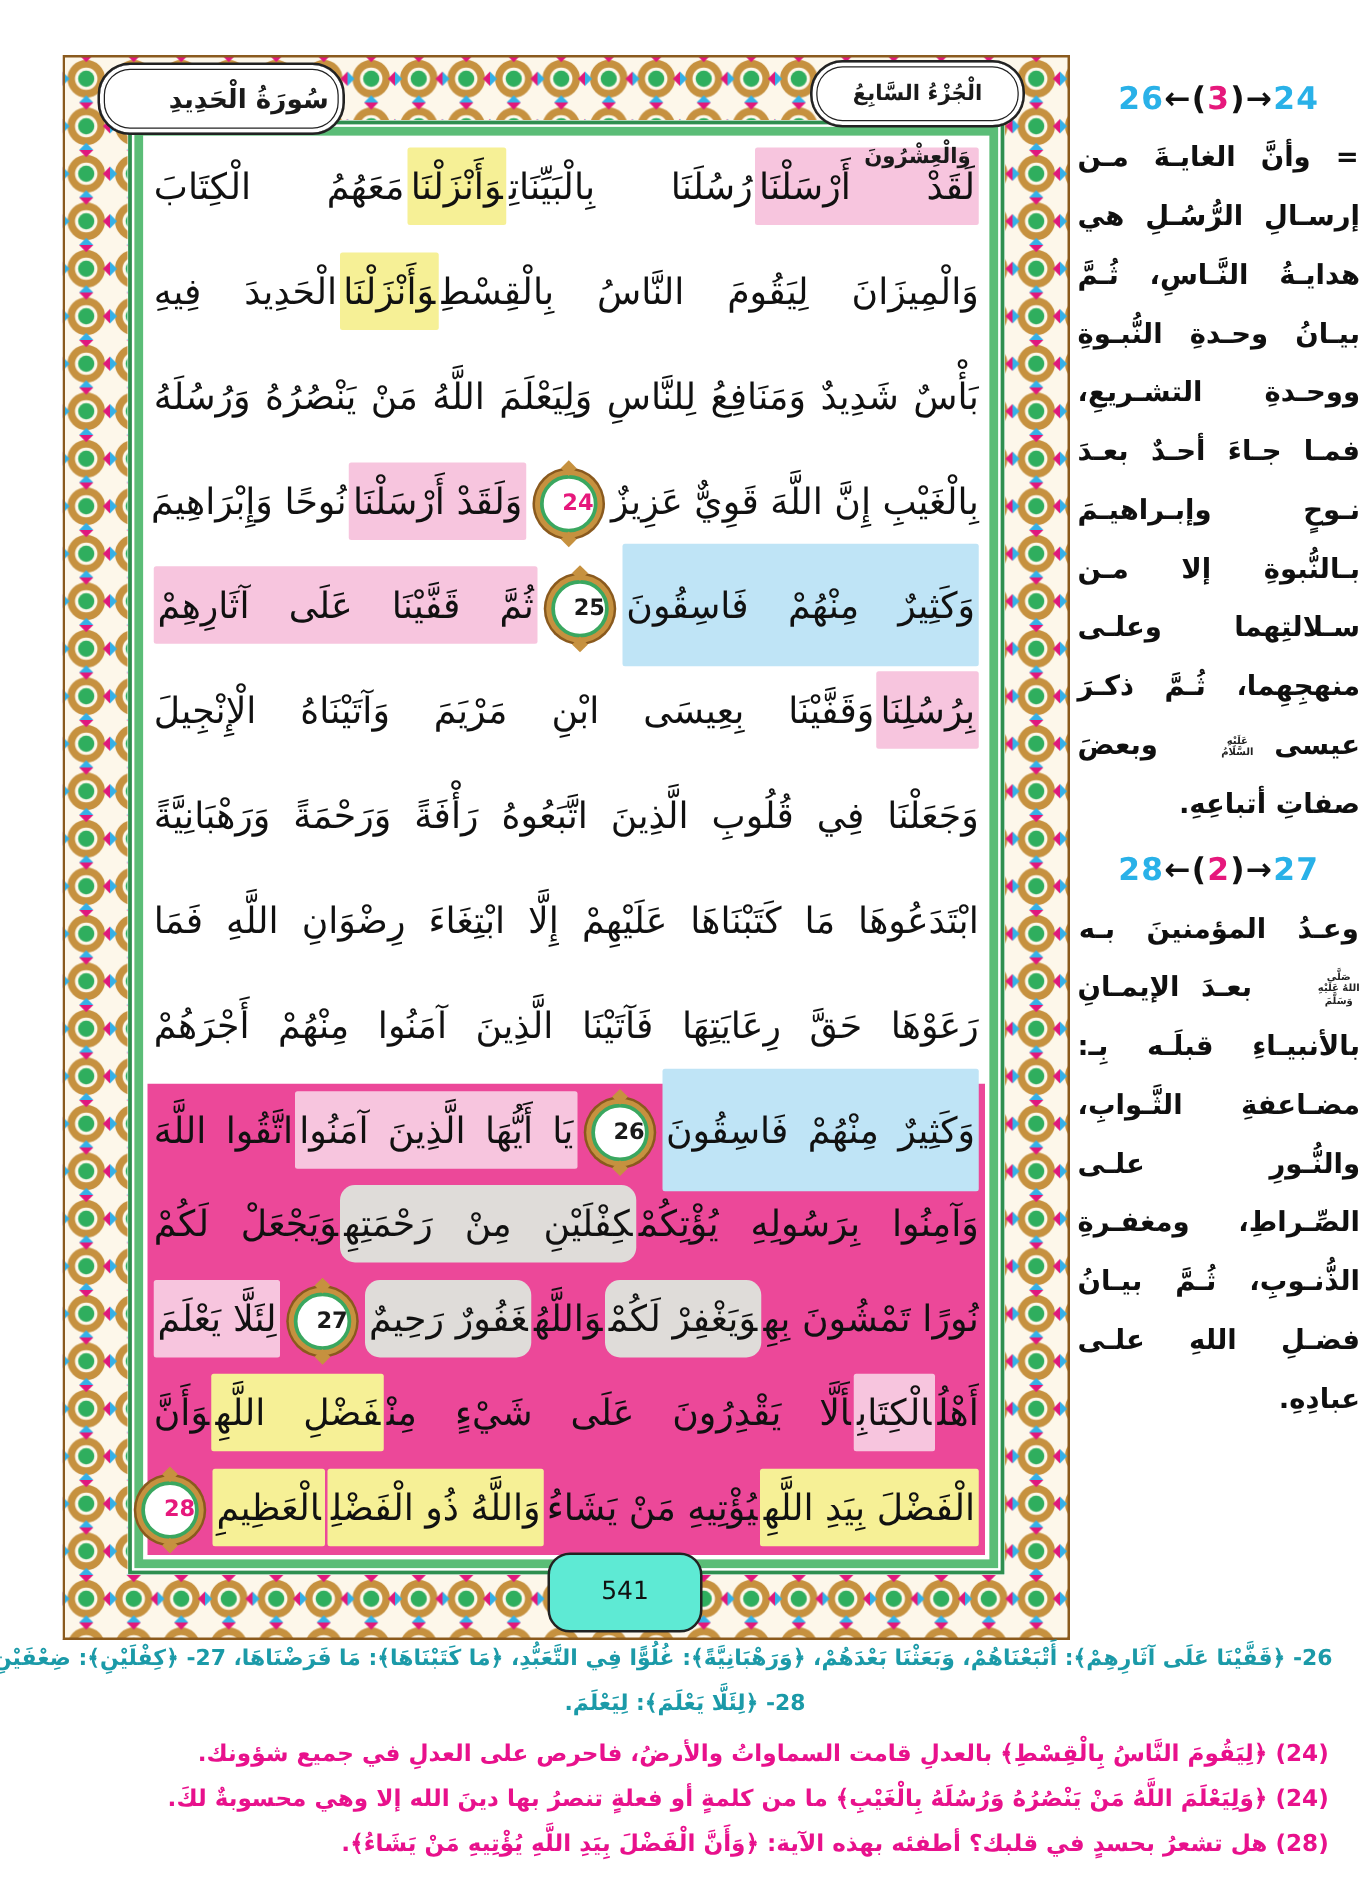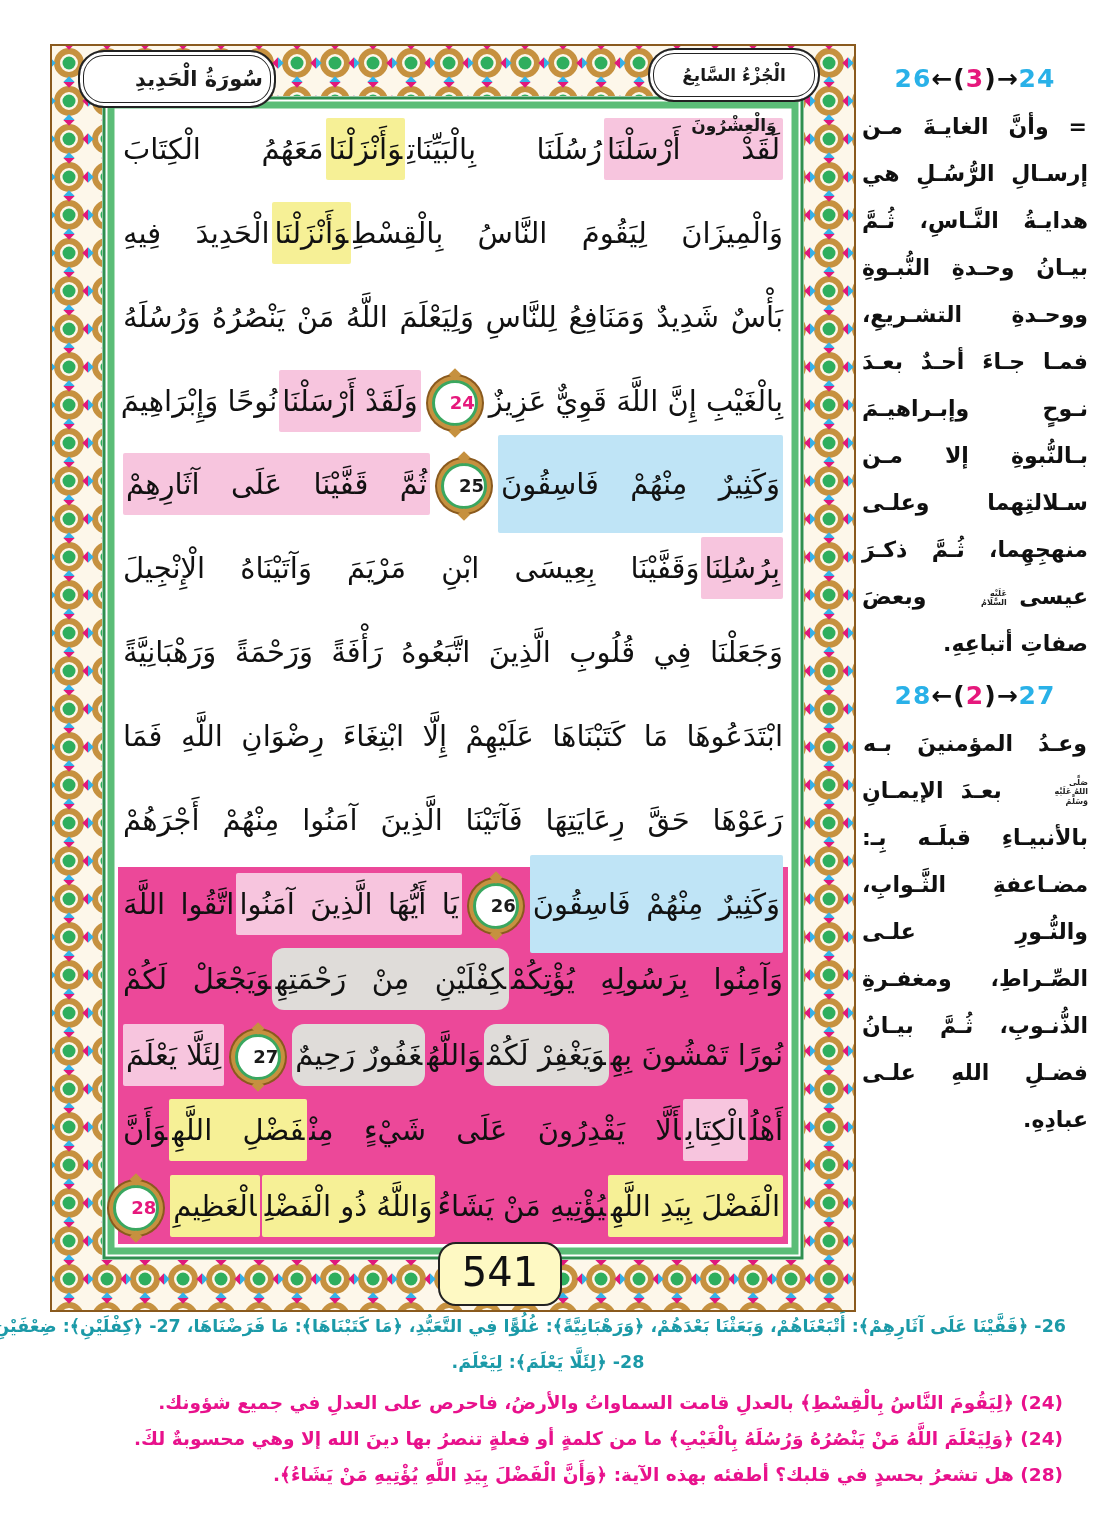--- a/index.html
+++ b/index.html
@@ -31,32 +31,32 @@
   .medallion::before{top:-13px;} .medallion::after{bottom:-13px;}
   .med-magenta{color:#e6187c;} .med-black{color:#1a1a1a;}
 
   
   .cartouche{position:absolute;background:#fff;border:2px solid #222;border-radius:26px;
     box-shadow:inset 0 0 0 3px #fff,inset 0 0 0 4px #222;
     direction:rtl;text-align:center;font-weight:bold;color:#1a1a1a;z-index:5;}
   .cart-surah{left:78px;top:50px;width:150px;height:54px;line-height:54px;font-size:21px;padding-left:44px;}
   .cart-juz{left:648px;top:48px;width:168px;height:50px;line-height:50px;font-size:17px;}
   .page-tab{position:absolute;left:438px;top:1242px;width:120px;height:60px;line-height:56px;
-    background:#fef9c3;border:2px solid #222;border-radius:18px;text-align:center;
-    font-size:40px;color:#111;z-index:6;}
+    background:#5eead4;border:2px solid #222;border-radius:18px;text-align:center;
+    font-size:20px;color:#111;z-index:6;}
 
   
   .sidebar{position:absolute;left:862px;top:58px;width:226px;}
   .refline{direction:ltr;display:flex;justify-content:center;align-items:center;
     font-weight:bold;font-size:25px;color:#111;margin:6px 0 10px 0;letter-spacing:1px;}
   .ref-cyan{color:#29b1e8;} .ref-mag{color:#e6187c;}
   .side-para{direction:rtl;text-align:justify;font-weight:bold;font-size:22px;
     line-height:47px;color:#101010;margin-bottom:14px;}
   .honorific{display:inline-block;width:34px;font-size:8px;line-height:1.15;vertical-align:middle;
-    text-align:right;font-weight:bold;color:#222;white-space:normal;margin-left:34px;}
+    text-align:center;font-weight:bold;color:#222;white-space:normal;margin-left:34px;}
 
   
   .foot{position:absolute;direction:rtl;font-weight:bold;white-space:nowrap;}
   .foot-teal{color:#1b9aa8;font-size:17.5px;}
   .foot-mag{color:#e8118c;font-size:18.5px;}
   .vocab1{top:1316px;right:30px;}
   .vocab2{top:1352px;left:0;right:0;text-align:center;}
   .note1{top:1392px;right:33px;text-align:right;}
   .note2{top:1428px;right:33px;}
   .note3{top:1464px;right:33px;}

